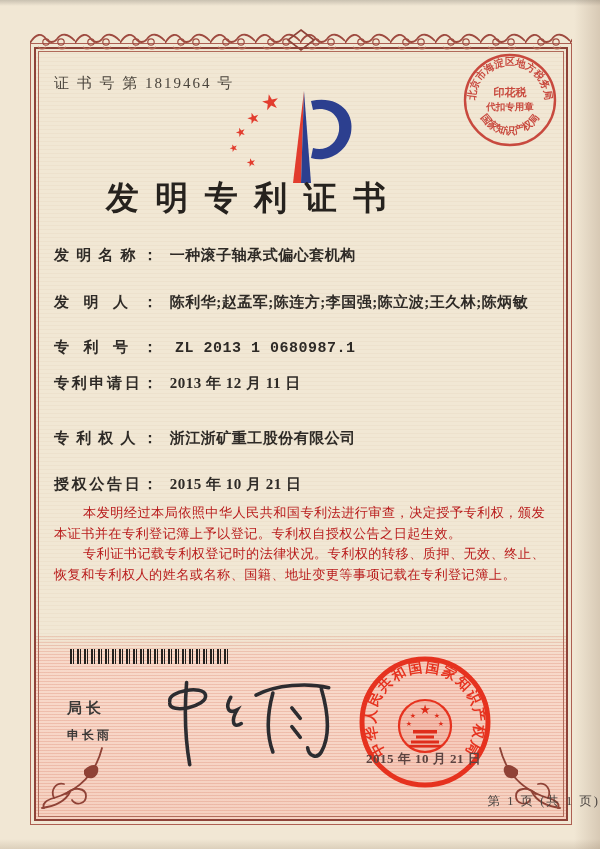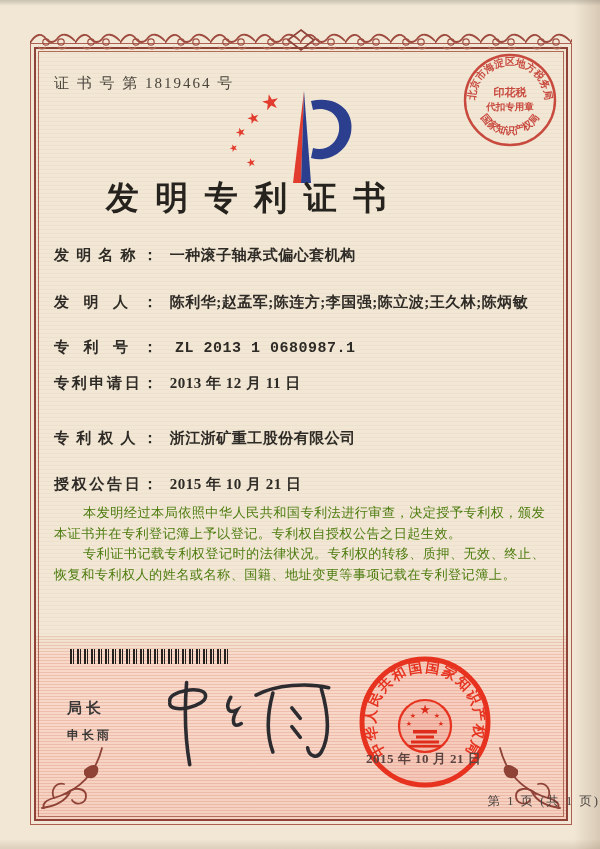--- a/index.html
+++ b/index.html
@@ -26,21 +26,21 @@
     background:linear-gradient(180deg,rgba(248,216,201,0) 0,rgba(248,216,201,.95) 22px,#f8d8c9 70px,#f5d0c0 100%);}
   .pink-band:after{content:"";position:absolute;inset:0;
     background:repeating-linear-gradient(180deg,rgba(214,122,98,.28) 0 1px,rgba(214,122,98,0) 1px 3px);}
   
   .cert-no{left:54px;top:74px;font-size:15px;letter-spacing:2px;color:#4a443c;}
   .title{left:0;top:176px;width:492px;text-align:center;font-size:33px;font-weight:bold;
     color:#26221e;letter-spacing:.5em;text-indent:.5em;}
   .field-row{left:54px;width:500px;font-size:15px;font-weight:600;color:#2e2a26;white-space:nowrap;}
   .flabel{display:inline-block;width:104px;text-align:justify;text-align-last:justify;letter-spacing:.5px;}
   .fvalue{margin-left:8px;letter-spacing:.5px;}
-  .body-text{left:54px;top:503px;width:494px;color:#4d7c0f;}
+  .body-text{left:54px;top:503px;width:494px;color:#b91c1c;}
   .body-text p{margin:0;font-size:13.2px;line-height:20.5px;letter-spacing:.4px;text-indent:2.2em;}
   .barcode{left:70px;top:649px;width:160px;height:15px;
     background:repeating-linear-gradient(90deg,#23201e 0 2px,rgba(0,0,0,0) 2px 3px,#23201e 3px 4px,rgba(0,0,0,0) 4px 7px,#23201e 7px 9px,rgba(0,0,0,0) 9px 10px,#23201e 10px 11px,rgba(0,0,0,0) 11px 14px);}
   .signer-title{left:67px;top:699px;font-family:"Liberation Sans","DejaVu Sans",sans-serif;
     font-size:15px;font-weight:700;letter-spacing:4px;color:#3c3a38;}
   .signer-name{left:67px;top:727px;font-family:"Liberation Sans","DejaVu Sans",sans-serif;
     font-size:12px;font-weight:700;letter-spacing:3px;color:#3c3a38;}
   .seal-date{left:366px;top:750px;width:140px;font-size:13px;font-weight:700;
     letter-spacing:.5px;color:#5c4340;}
   .footer-page{left:0;top:793px;width:600px;text-align:right;font-size:12.5px;

